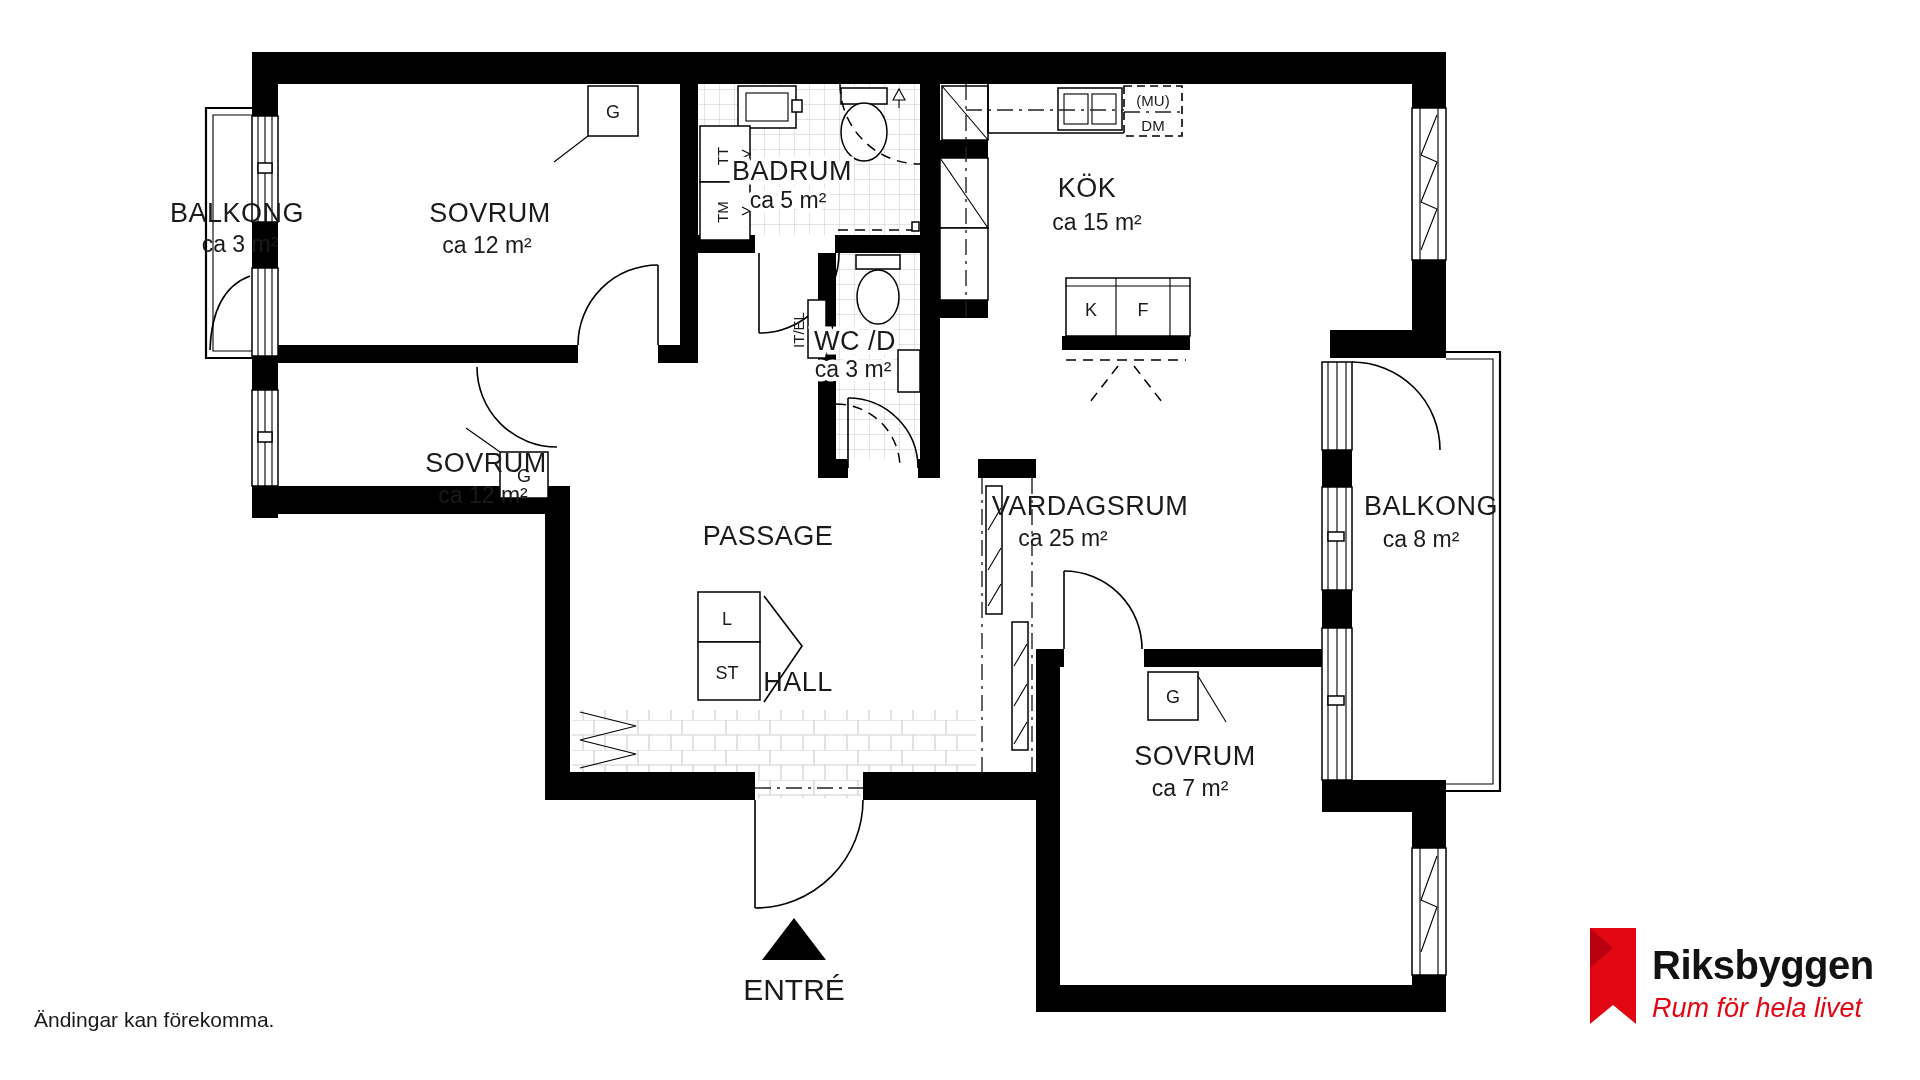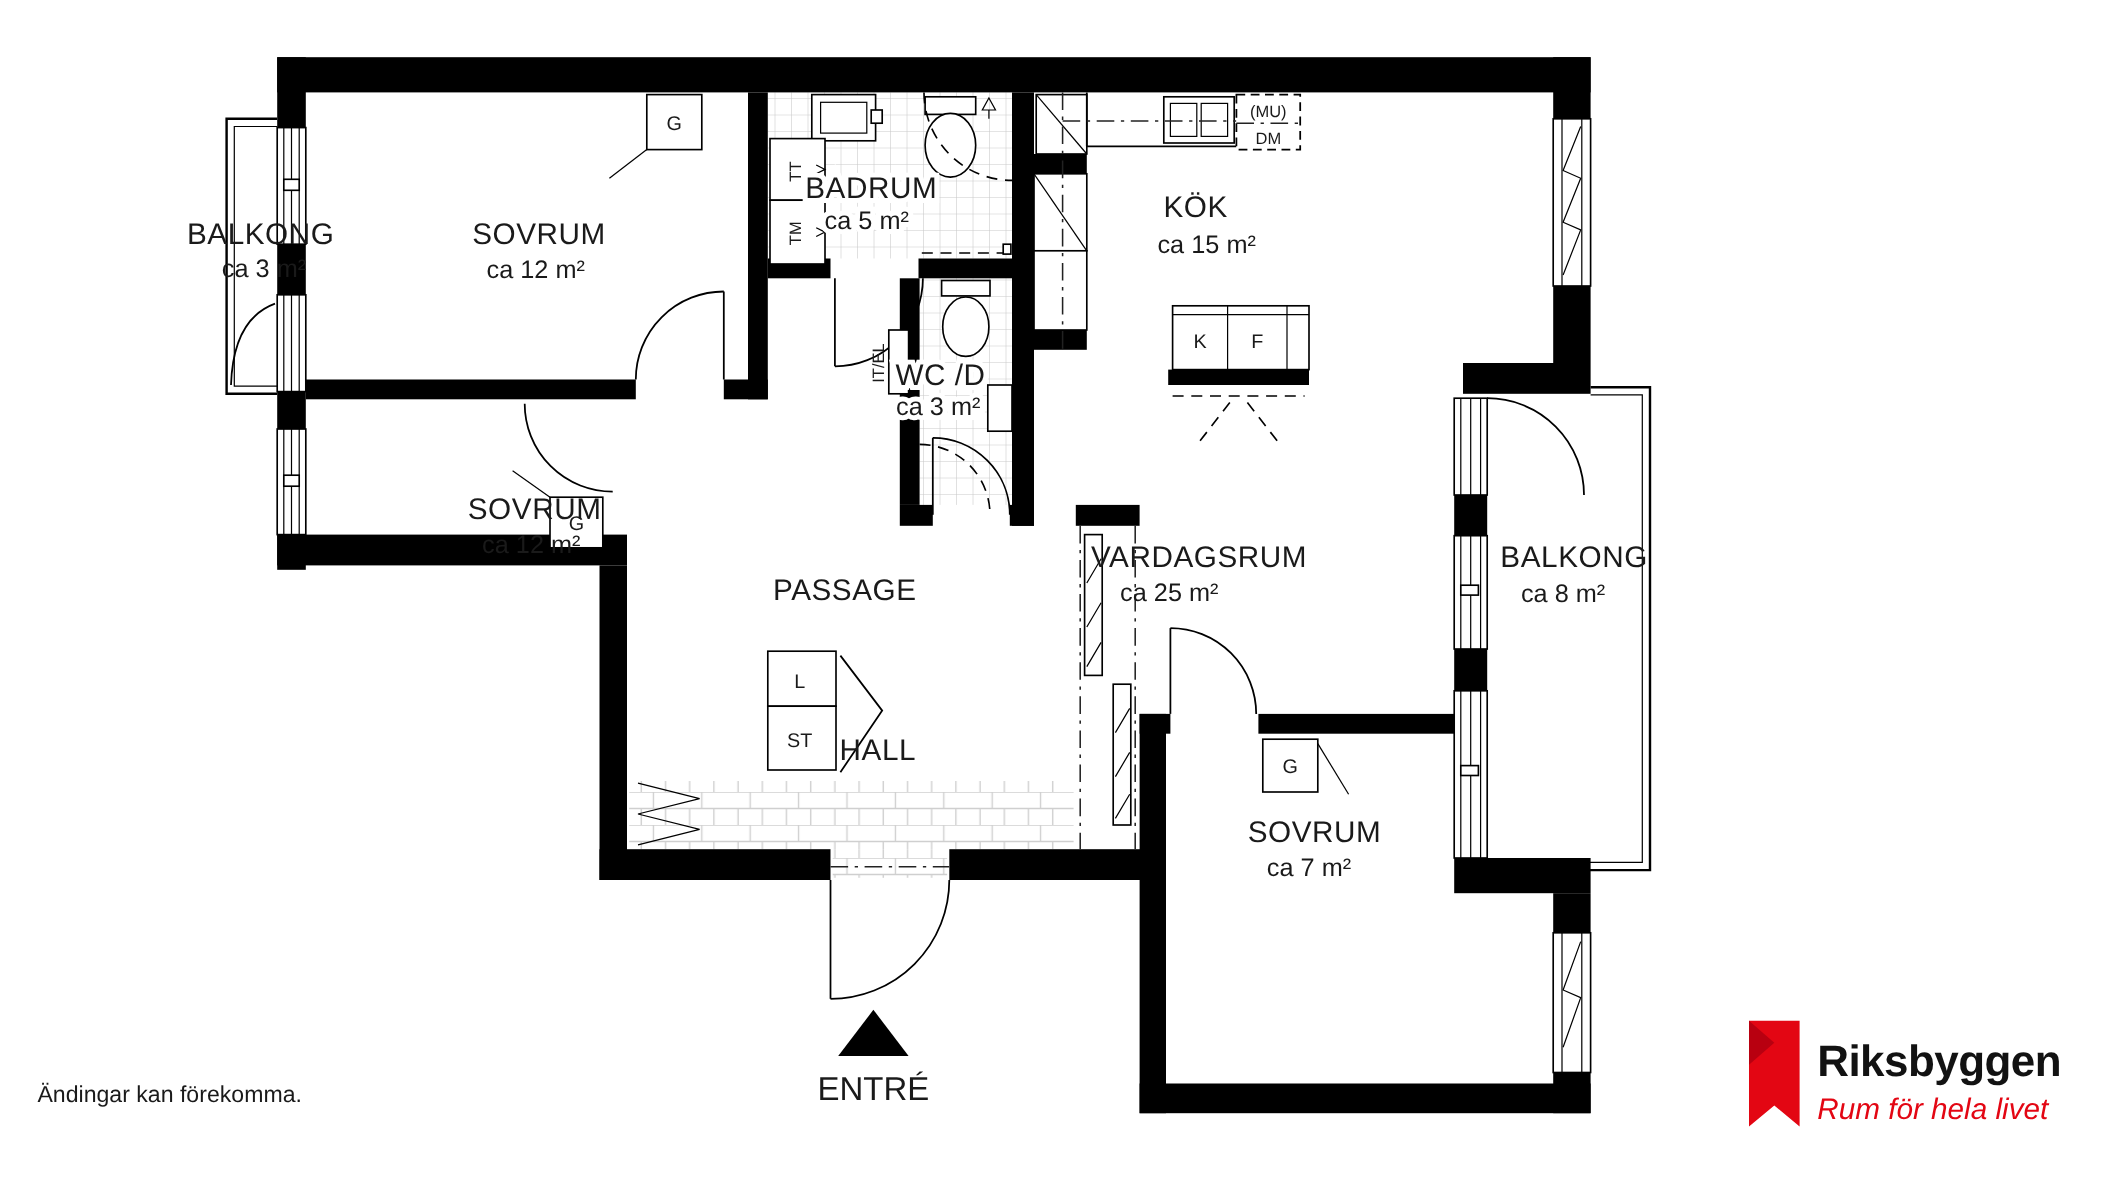--- a/index.html
+++ b/index.html
@@ -12,21 +12,21 @@
   .lbl-s{font-size:15px;}
   .halo{paint-order:stroke;stroke:#ffffff;stroke-width:9px;}
   .wall{fill:#000;}
   .thin{fill:none;stroke:#000;stroke-width:1.6;}
   .thin2{fill:none;stroke:#000;stroke-width:2.2;}
   .hair{fill:none;stroke:#000;stroke-width:1.1;}
   .whitebox{fill:#fff;stroke:#000;stroke-width:1.5;}
   .door{fill:none;stroke:#000;stroke-width:1.6;}
   .dashed{fill:none;stroke:#000;stroke-width:1.5;stroke-dasharray:10 7;}
   .dashdot{fill:none;stroke:#222;stroke-width:1.4;stroke-dasharray:16 6 3 6;}
-  #footer-note{position:absolute;left:34px;top:984px;font-size:21px;color:#1a1a1a;}
+  #footer-note{position:absolute;left:34px;top:1008px;font-size:21px;color:#1a1a1a;}
   #logo{position:absolute;left:1586px;top:926px;display:flex;align-items:center;gap:12px;}
   #logo .wordmark{font-size:40px;font-weight:bold;color:#121212;letter-spacing:-.5px;line-height:1;}
   #logo .tagline{font-family:Liberation Sans, sans-serif;font-style:italic;font-size:27px;margin-top:8px;}
   #logo .stack{display:flex;flex-direction:column;padding-top:14px;}
 </style>
 </head>
 <body>
 
 <div id="stage">
 <svg width="1920" height="1080" viewBox="0 0 1920 1080">

